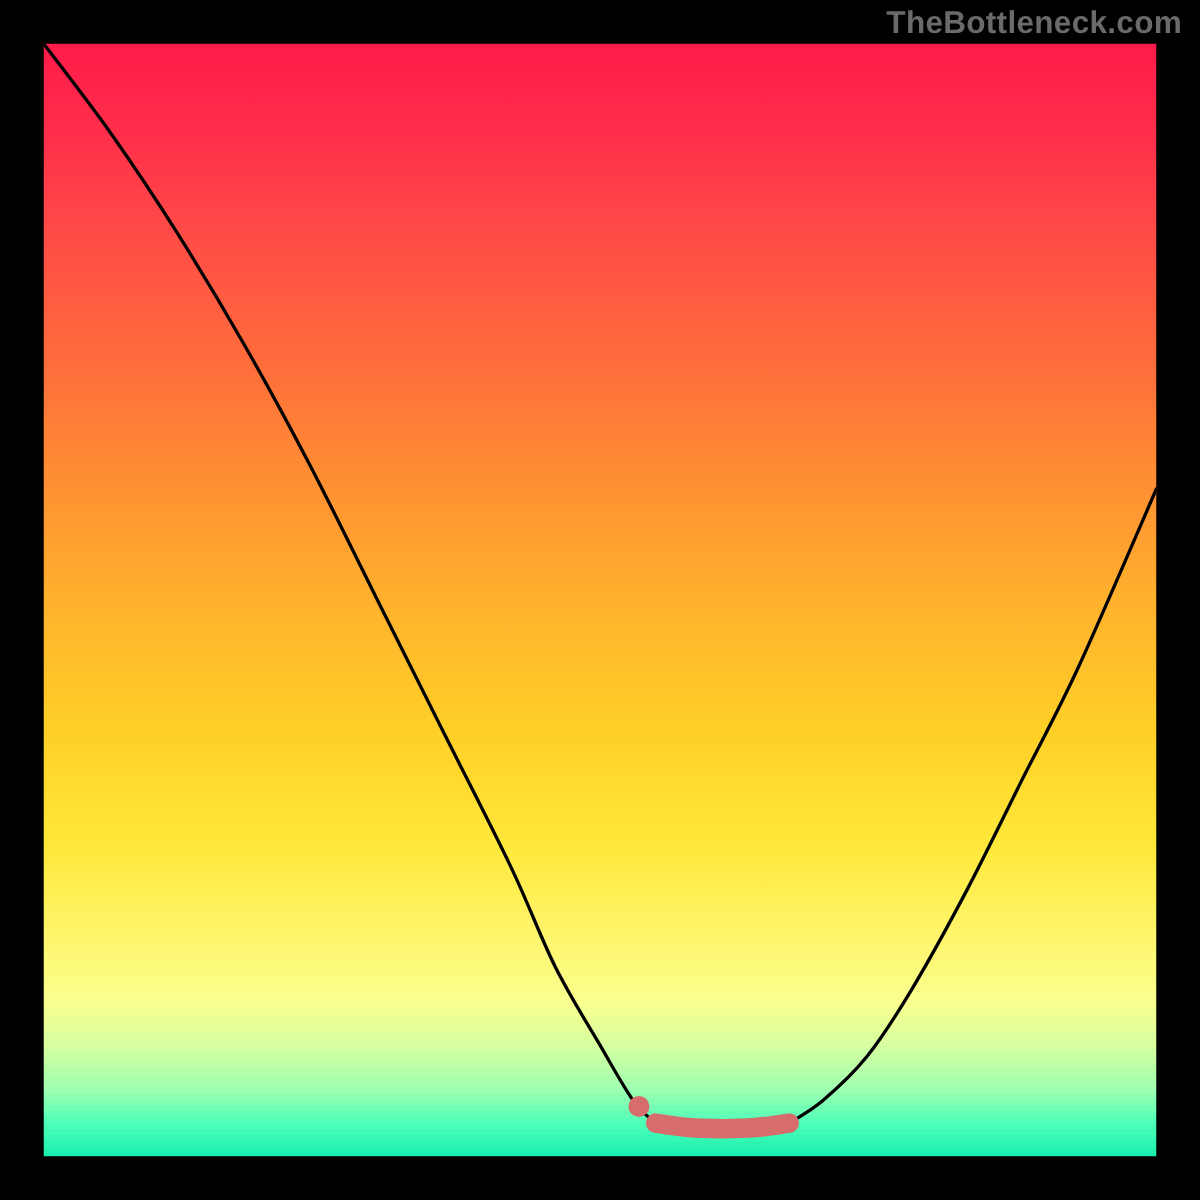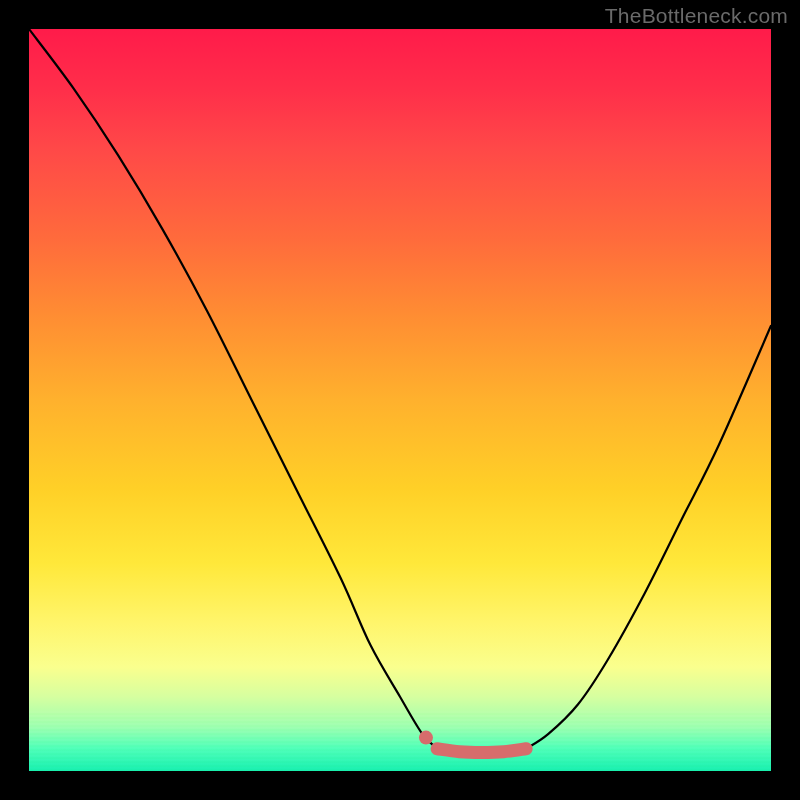--- a/index.html
+++ b/index.html
@@ -58,21 +58,21 @@
     left: 0; top: 0;
     width: 742px;
     height: 742px;
   }
   .watermark {
     position: absolute;
     top: 4px;
     right: 12px;
     color: #6a6a6a;
     font-size: 21px;
-    font-weight: 400;
+    font-weight: 700;
     letter-spacing: 0.2px;
   }
 </style>
 </head>
 <body>
 
 <div class="frame">
   <div class="gradient"></div>
   <div class="bottom-stripes"></div>
   <svg class="curves" viewBox="0 0 742 742">

